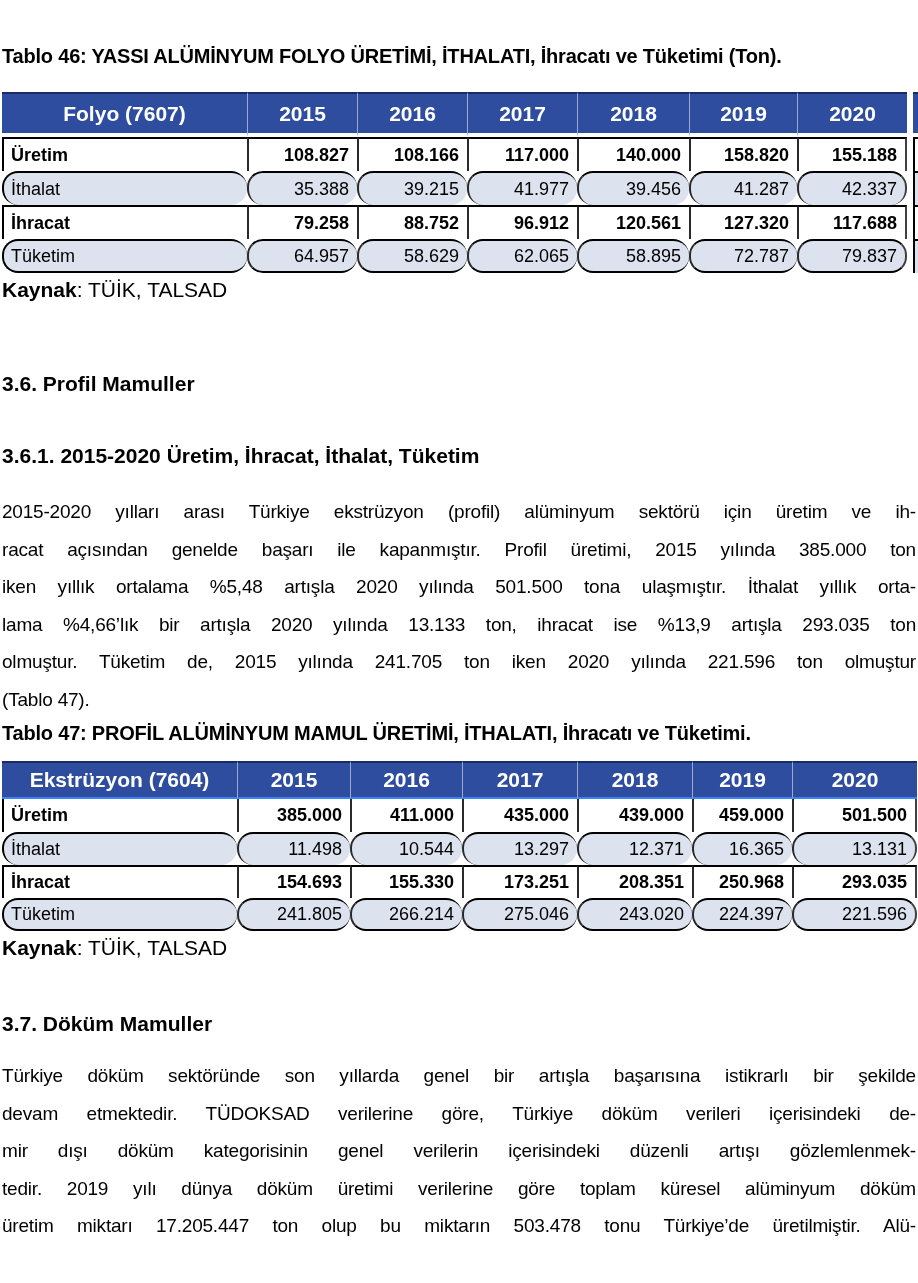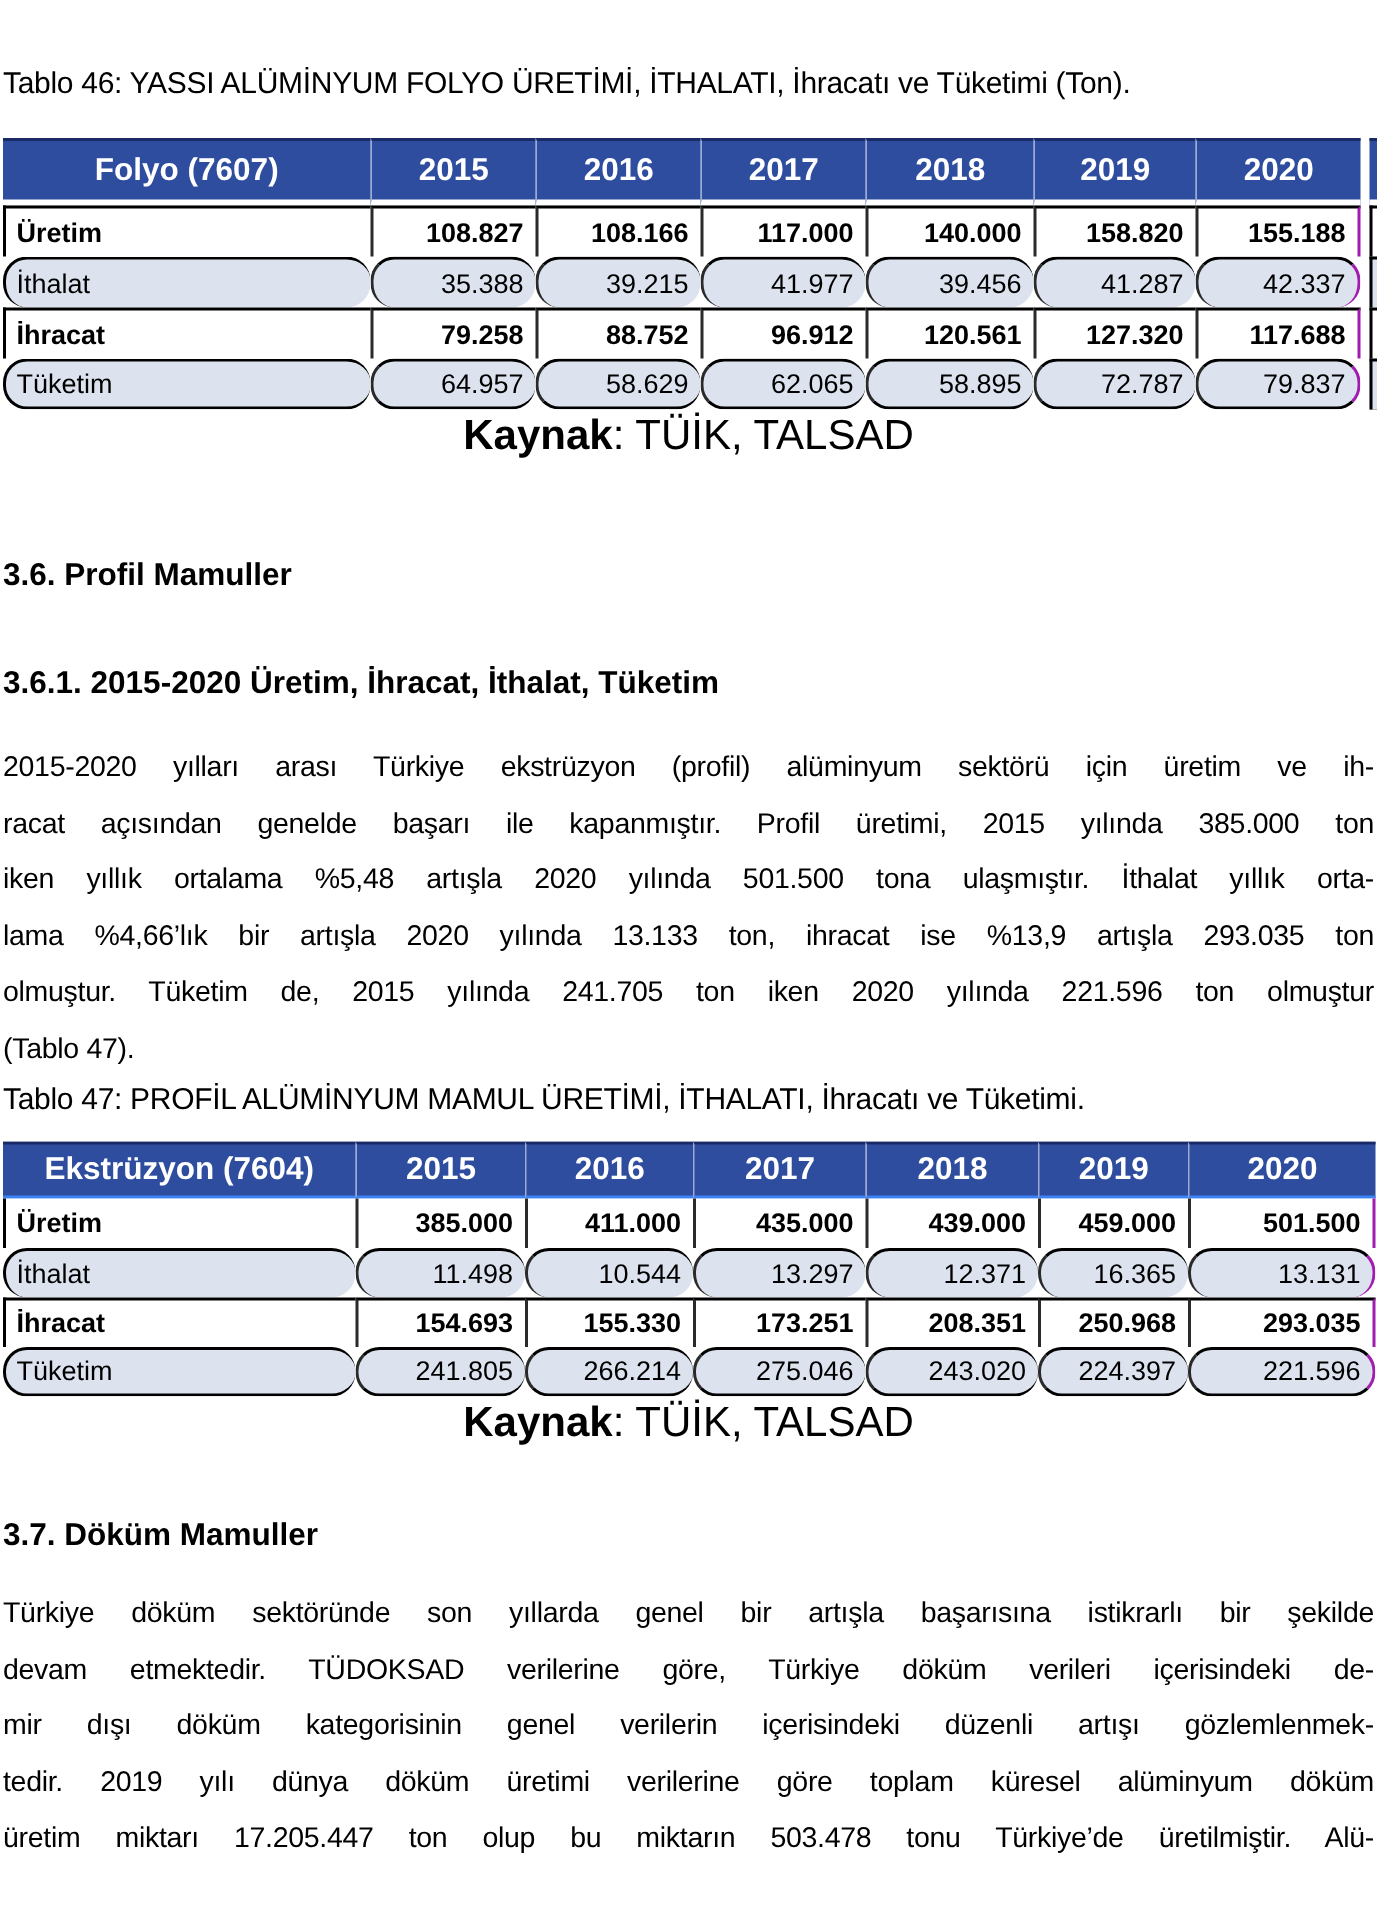--- a/index.html
+++ b/index.html
@@ -5,29 +5,29 @@
   * { box-sizing: border-box; margin: 0; padding: 0; }
   html, body { background: #ffffff; }
   body {
     width: 918px; height: 1283px; overflow: hidden;
     font-family: "Liberation Sans", "DejaVu Sans", sans-serif;
     color: #000;
   }
   .page { width: 918px; padding: 40px 2px 0 2px; }
 
   
-  .caption { font-weight: normal; font-size: 20px; line-height: 32px; letter-spacing: -0.2px; }
+  .caption { font-weight: bold; font-size: 20px; line-height: 32px; letter-spacing: -0.2px; }
   .caption.one { white-space: nowrap; line-height: 26px; margin-top: 2px; }
   .h2 { font-weight: bold; font-size: 21px; line-height: 26px; }
   .h2.s36 { margin-top: 68px; }
   .h2.s361 { margin-top: 46px; }
   .h2.s37 { margin-top: 50px; }
 
   
-  .kaynak { font-size: 28px; line-height: 26px; margin-top: 4px; text-align: center; }
+  .kaynak { font-size: 21px; line-height: 26px; margin-top: 4px; }
   .kaynak b { font-weight: bold; }
 
   
   .para { margin-top: 24px; }
   .para.p2 { margin-top: 20px; }
   .pl {
     font-size: 19px; letter-spacing: -0.2px;
     height: 37.5px; line-height: 37.5px;
     text-align: justify; text-align-last: justify;
     overflow: hidden; white-space: nowrap;
@@ -50,21 +50,21 @@
   th + th { border-left: 1px solid #9aaad2; }
   td {
     background: #fff; font-size: 18px; vertical-align: middle;
     border-top: 2px solid #000; overflow: hidden;
   }
   .t1 td { height: 34px; }
   .t2 td { height: 33px; }
   .t2 tr:first-child td { border-top: none; }
   td + td { border-left: 2px solid #2a2a2a; }
   td:first-child { border-left: 2px solid #000; text-align: left; padding-left: 7px; }
-  td:last-child { border-right: 2px solid #a21caf; }
+  td:last-child { border-right: 2px solid #404040; }
   tr:last-child td { border-bottom: 2px solid #000; }
   td.num { text-align: right; padding-right: 8px; }
   tr.alt td { background: var(--row-alt-bg, #dce3ef); border-radius: 16px; }
   tr.boldrow td { font-weight: bold; }
 
   
   .sliver { position: absolute; top: 0; left: 911px; width: 12px; }
   .sliver .sh { height: 45px; background: var(--header-bg, #2e4d9e); border-top: 2px solid #1a2a66; border-bottom: 4px solid #fff; }
   .sliver .sr { height: 34px; border-top: 2px solid #000; border-left: 2px solid #000; background: #fff; }
   .sliver .sr.alt { background: var(--row-alt-bg, #dce3ef); }

